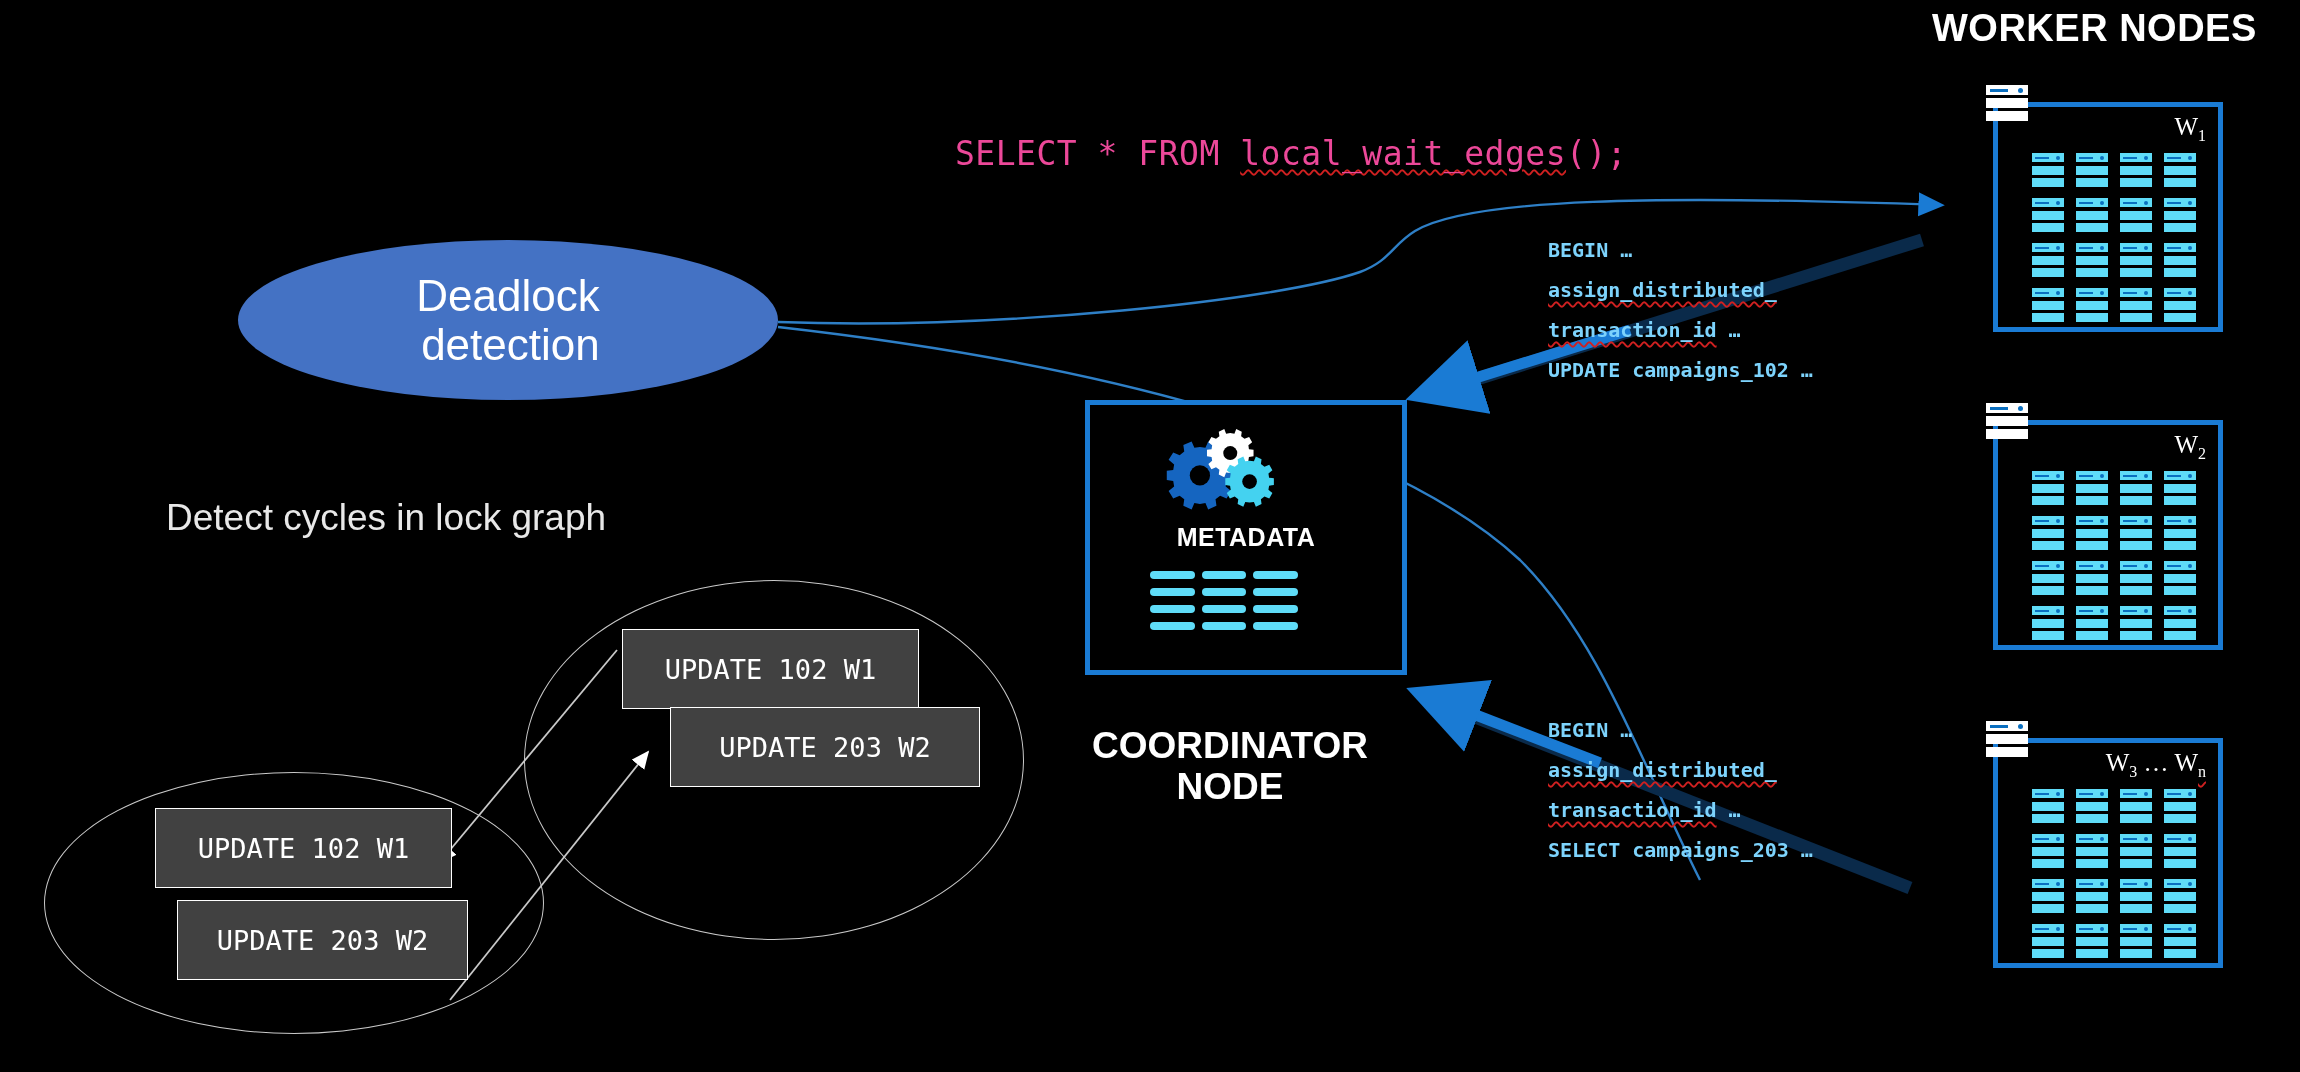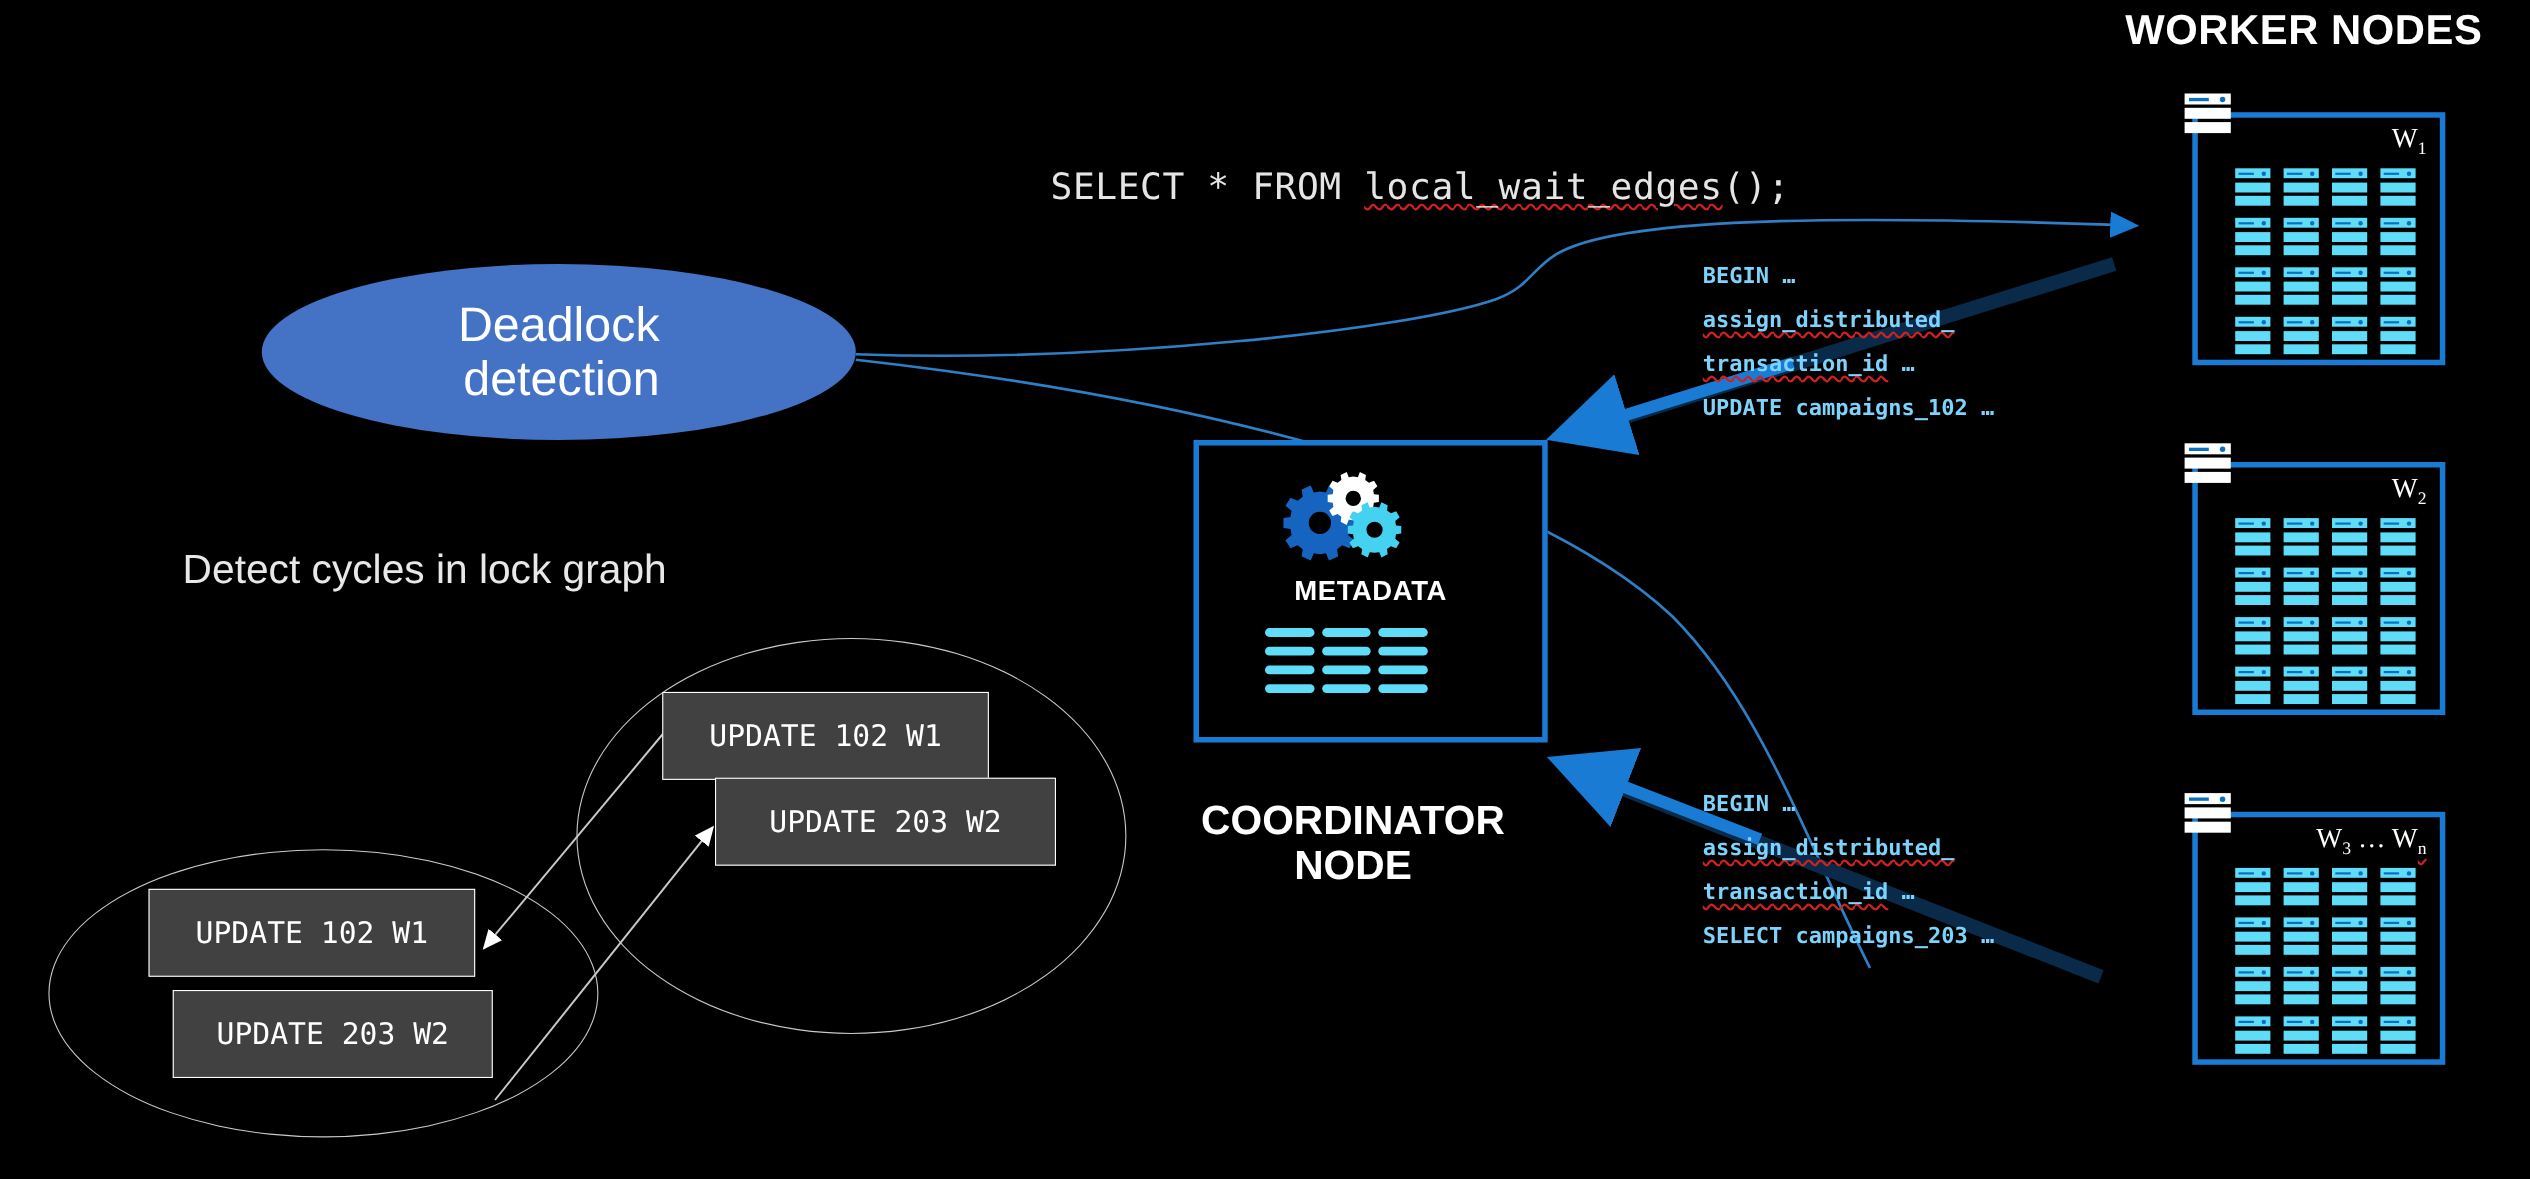--- a/index.html
+++ b/index.html
@@ -70,24 +70,23 @@
     color: #e8e8e8;
     white-space: nowrap;
   }
 
   
   .sql-line {
     position: absolute;
     left: 955px; top: 134px;
     font-family: "DejaVu Sans Mono", monospace;
     font-size: 33px;
-    color: #e5e5e5;
+    color: #ec4899;
     white-space: nowrap;
     letter-spacing: 0.5px;
-    margin-top: 16px;
   }
   .sp-red {
     text-decoration: underline wavy #d02020;
     text-decoration-thickness: 2px;
     text-underline-offset: 4px;
   }
 
   
   .txn-block {
     position: absolute;
@@ -231,20 +230,21 @@
     background: #414141;
     border: 1.6px solid #ffffff;
     box-sizing: border-box;
     display: flex;
     align-items: center;
     justify-content: center;
     color: #ffffff;
     font-family: "DejaVu Sans Mono", monospace;
     font-size: 27px;
     white-space: nowrap;
+    margin-left: 20px;
   }
 </style>
 </head>
 <body>
 
 <div id="stage">
 
   <svg id="wires" viewBox="0 0 2300 1072">
     <defs>
       <marker id="ah-thin" markerWidth="12" markerHeight="12" refX="9" refY="5" orient="auto">

